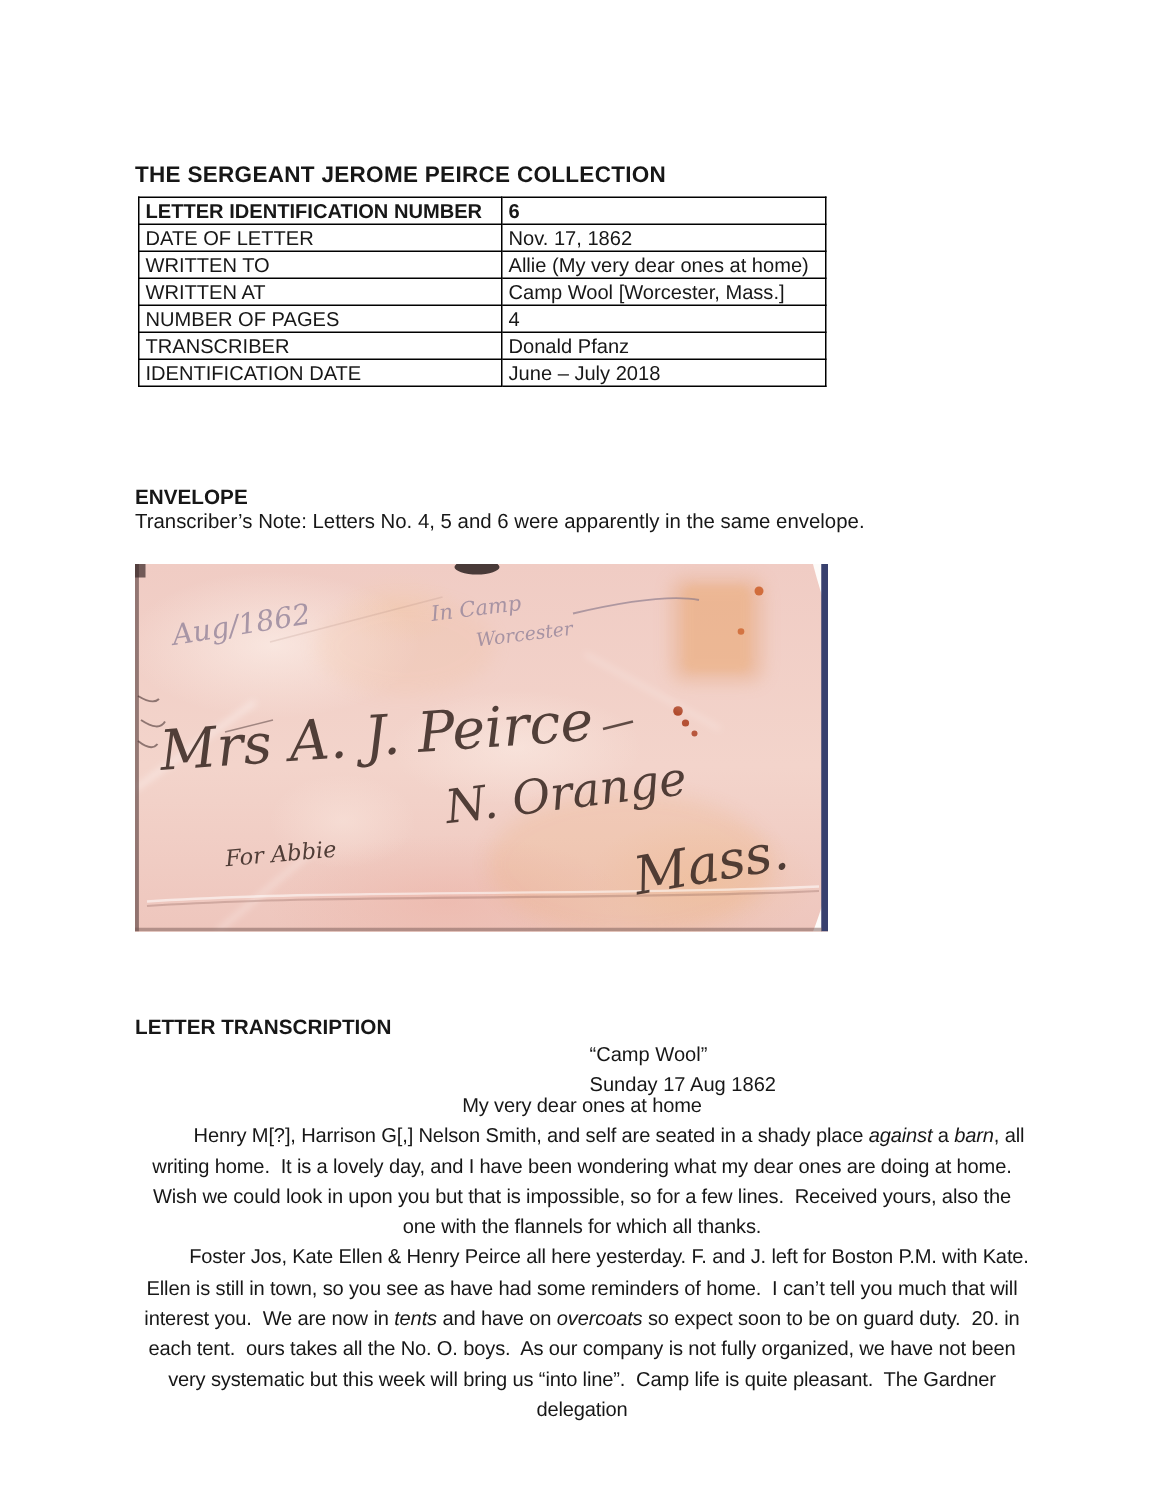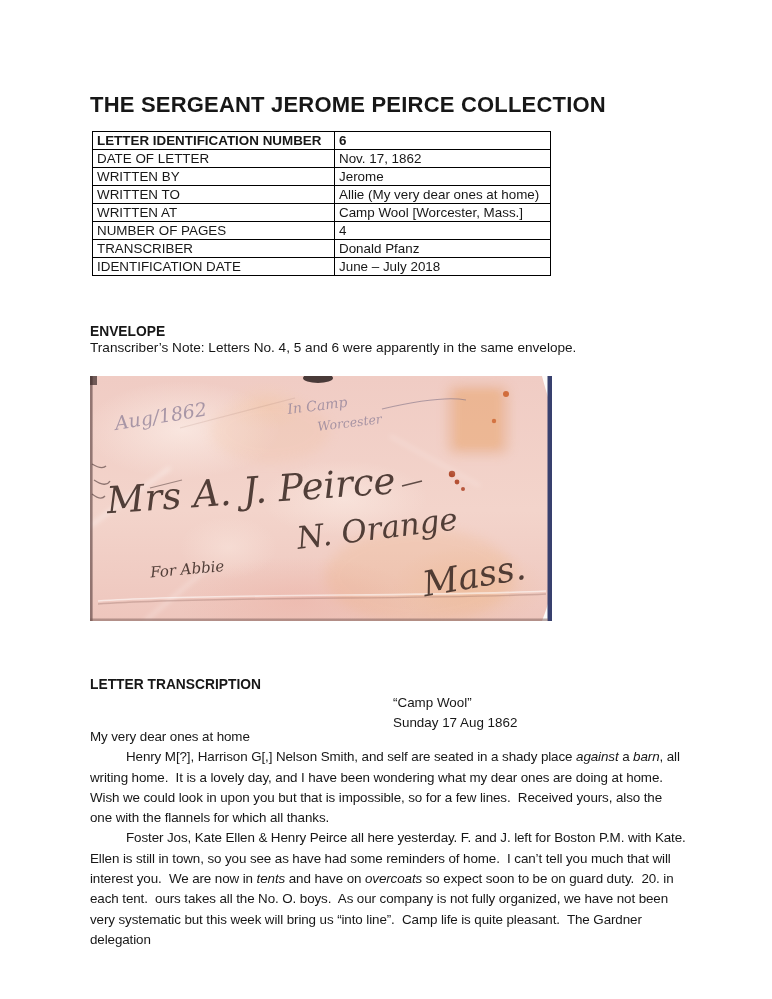--- a/index.html
+++ b/index.html
@@ -1,19 +1,19 @@
 <!DOCTYPE html>
 <html><head>
 <meta charset="utf-8">
 <style>
   html,body{margin:0;padding:0;background:#ffffff;}
   .page{position:relative;width:772px;height:999px;background:#ffffff;
         font-family:"Liberation Sans",sans-serif;color:#171717;overflow:hidden;}
 
-  .title{position:absolute;top:92px;left:90px;font-size:22px;font-weight:bold;letter-spacing:.2px;}
+  .title{position:absolute;top:108px;left:90px;font-size:15px;font-weight:bold;letter-spacing:.2px;}
 
   .meta-table{position:absolute;top:131px;left:92px;border-collapse:collapse;width:459px;
               font-size:13.4px;table-layout:fixed;border-radius:15px;}
   .meta-table td{border:1px solid #000;padding:0 4px;height:17px;line-height:16px;
                  overflow:hidden;white-space:nowrap;}
   .meta-table td.label-cell{width:233px;}
   .meta-table tr.bold-row td{font-weight:bold;}
 
   .sec-heading{position:absolute;left:90px;font-weight:bold;font-size:13.8px;margin-top:18px;}
   .heading-envelope{top:306px;}
@@ -35,43 +35,39 @@
   }
   .envelope svg{position:absolute;inset:0;}
   .hand{font-family:"DejaVu Serif","Liberation Serif",serif;font-style:italic;}
   .ink{fill:#3b2a24;opacity:.88;}
   .pencil{fill:#95859b;opacity:.8;}
 
   .dateline{position:absolute;top:693px;left:363px;font-size:13.4px;line-height:20px;margin-left:30px;}
 
   .letter{position:absolute;top:727px;left:90px;width:596px;font-size:13.4px;
           line-height:20.3px;letter-spacing:-.1px;}
-  .letter p{margin:0;text-indent:36px;white-space:pre-wrap;}
+  .letter p{margin:0;text-indent:36px;white-space:pre-wrap;text-align:center;}
   .letter p.salutation{text-indent:0;}
 </style>
 </head>
 <body>
 
 <div class="page">
 
   <div class="title">THE SERGEANT JEROME PEIRCE COLLECTION</div>
 
   <table class="meta-table">
     <tbody>
         <tr class="bold-row">
           <td class="label-cell">LETTER IDENTIFICATION NUMBER</td>
           <td>6</td>
         </tr>
         <tr>
           <td class="label-cell">DATE OF LETTER</td>
           <td>Nov. 17, 1862</td>
-        </tr>
-        <tr>
-          <td class="label-cell">WRITTEN BY</td>
-          <td>Jerome</td>
         </tr>
         <tr>
           <td class="label-cell">WRITTEN TO</td>
           <td>Allie (My very dear ones at home)</td>
         </tr>
         <tr>
           <td class="label-cell">WRITTEN AT</td>
           <td>Camp Wool [Worcester, Mass.]</td>
         </tr>
         <tr>

